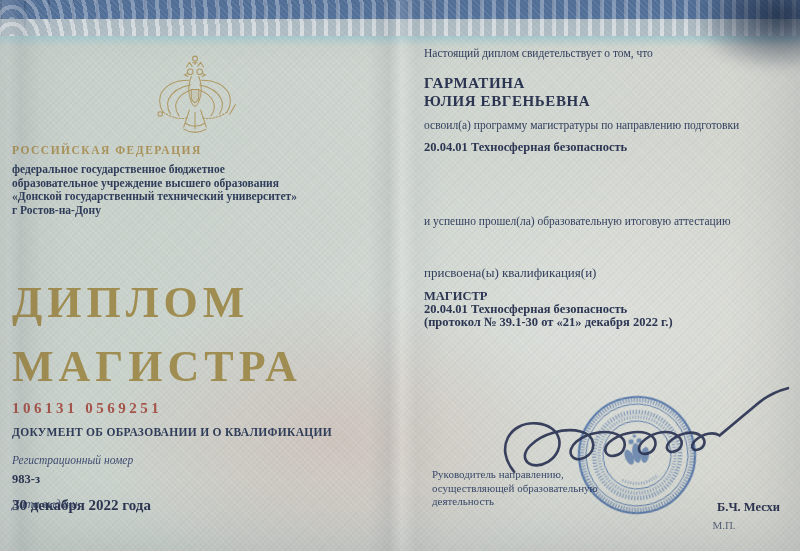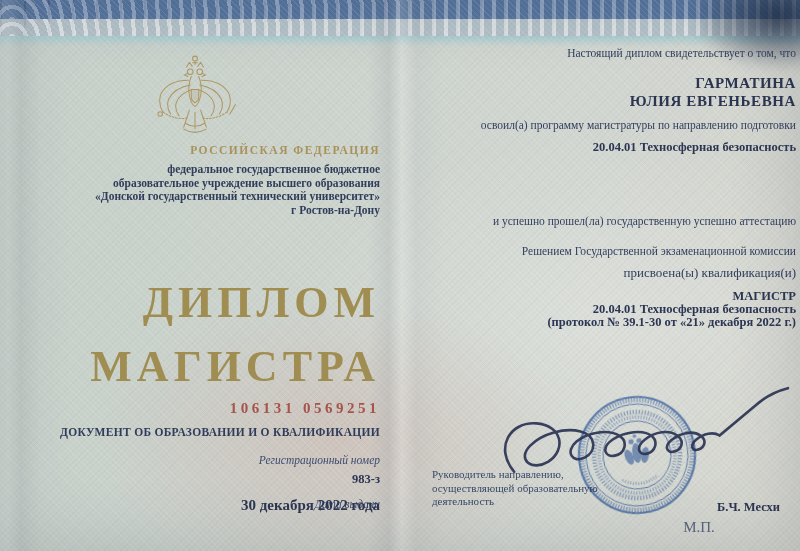--- a/index.html
+++ b/index.html
@@ -28,21 +28,21 @@
       repeating-linear-gradient(90deg, rgba(28,48,84,.28) 0 2px, transparent 2px 24px);}
   .band-mid{position:absolute;left:0;top:19px;width:800px;height:17px;background-color:#b4c1c8;
     background-image:
       repeating-radial-gradient(circle at 12px 19px, rgba(255,255,255,.55) 0 4px, transparent 4px 12px),
       repeating-linear-gradient(90deg, rgba(92,112,142,.16) 0 2px, transparent 2px 24px);}
   .band-teal{position:absolute;left:0;top:36px;width:800px;height:11px;
     background:linear-gradient(180deg,#a9ccd0, rgba(169,204,208,0));}
   .corner-shadow{position:absolute;left:688px;top:-30px;width:165px;height:104px;border-radius:50%;
     background:radial-gradient(ellipse at 55% 45%, rgba(26,40,64,.82), rgba(26,40,64,0) 68%);
     filter:blur(5px);}
-  .t{position:absolute;text-align:right;}
+  .t{position:absolute;text-align:left;}
   .c-left{left:12px;width:368px;}
   .c-right{left:424px;width:372px;}
   .emblem{position:absolute;left:146px;top:52px;width:98px;height:94px;}
   .country{top:144px;font-size:11.5px;letter-spacing:1.5px;font-weight:600;color:#a9925a;}
   .inst{top:163px;font-size:11.5px;line-height:13.5px;font-weight:600;color:#2f3d5a;}
   .inst span{display:block;}
   .title{top:264px;font-size:44px;line-height:51px;font-weight:700;letter-spacing:5px;color:#a08d52;}
   .title span{display:block;margin-top:13px;}
   .serial{top:400px;font-size:15px;font-weight:700;letter-spacing:3.5px;color:#a5544a;}
   .doctype{top:426px;font-size:11.5px;font-weight:600;letter-spacing:.3px;color:#2f3d5a;}
@@ -60,22 +60,22 @@
   .commission{top:245px;font-size:11.5px;color:#33405e;}
   .quallabel{top:265px;font-size:13px;color:#33405e;}
   .qual{top:289px;font-size:12.5px;font-weight:700;color:#2c3652;}
   .qualprog{top:302px;font-size:12.5px;font-weight:700;color:#2c3652;}
   .protocol{top:315px;font-size:12.5px;font-weight:700;color:#2c3652;}
   .role{position:absolute;left:432px;top:468px;width:205px;text-align:left;
     font-size:11px;line-height:13.5px;color:#3a4a6a;}
   .role span{display:block;}
   .signame{position:absolute;left:650px;top:500px;width:130px;text-align:right;
     font-weight:700;font-size:12.5px;color:#2c3450;}
-  .mp{position:absolute;left:634px;top:519px;width:130px;text-align:center;
-    font-size:15px;color:#5a647a;}
+  .mp{position:absolute;left:659px;top:519px;width:130px;text-align:center;
+    font-size:11px;color:#5a647a;}
   .stamp{position:absolute;left:574px;top:392px;width:126px;height:126px;
     mix-blend-mode:multiply;opacity:.82;filter:blur(.35px);transform:rotate(-8deg);}
   .signature{position:absolute;left:492px;top:383px;width:302px;height:106px;}
 </style>
 </head>
 <body>
 
 <div class="photo">
 
   <div class="band-top"></div>
@@ -125,22 +125,21 @@
   <div class="t c-left itlabel reglabel">Регистрационный номер</div>
   <div class="t c-left regnum">983-з</div>
   <div class="t c-left itlabel datelabel">Дата выдачи</div>
   <div class="t c-left dateval">30 декабря 2022 года</div>
 
   <div class="t c-right intro">Настоящий диплом свидетельствует о том, что</div>
   <div class="t c-right surname">ГАРМАТИНА</div>
   <div class="t c-right hname">ЮЛИЯ ЕВГЕНЬЕВНА</div>
   <div class="t c-right prog-st">освоил(а) программу магистратуры по направлению подготовки</div>
   <div class="t c-right prog">20.04.01 Техносферная безопасность</div>
-  <div class="t c-right attest">и успешно прошел(ла) государственную успешно аттестацию</div>
-  <div class="t c-right commission">Решением Государственной экзаменационной комиссии</div>
+  <div class="t c-right attest">и успешно прошел(ла) образовательную итоговую аттестацию</div>
   <div class="t c-right quallabel">присвоена(ы) квалификация(и)</div>
   <div class="t c-right qual">МАГИСТР</div>
   <div class="t c-right qualprog">20.04.01 Техносферная безопасность</div>
   <div class="t c-right protocol">(протокол № 39.1-30 от «21» декабря 2022 г.)</div>
 
   <div class="role">
     <span>Руководитель направлению,</span>
     <span>осуществляющей образовательную</span>
     <span>деятельность</span>
   </div>

